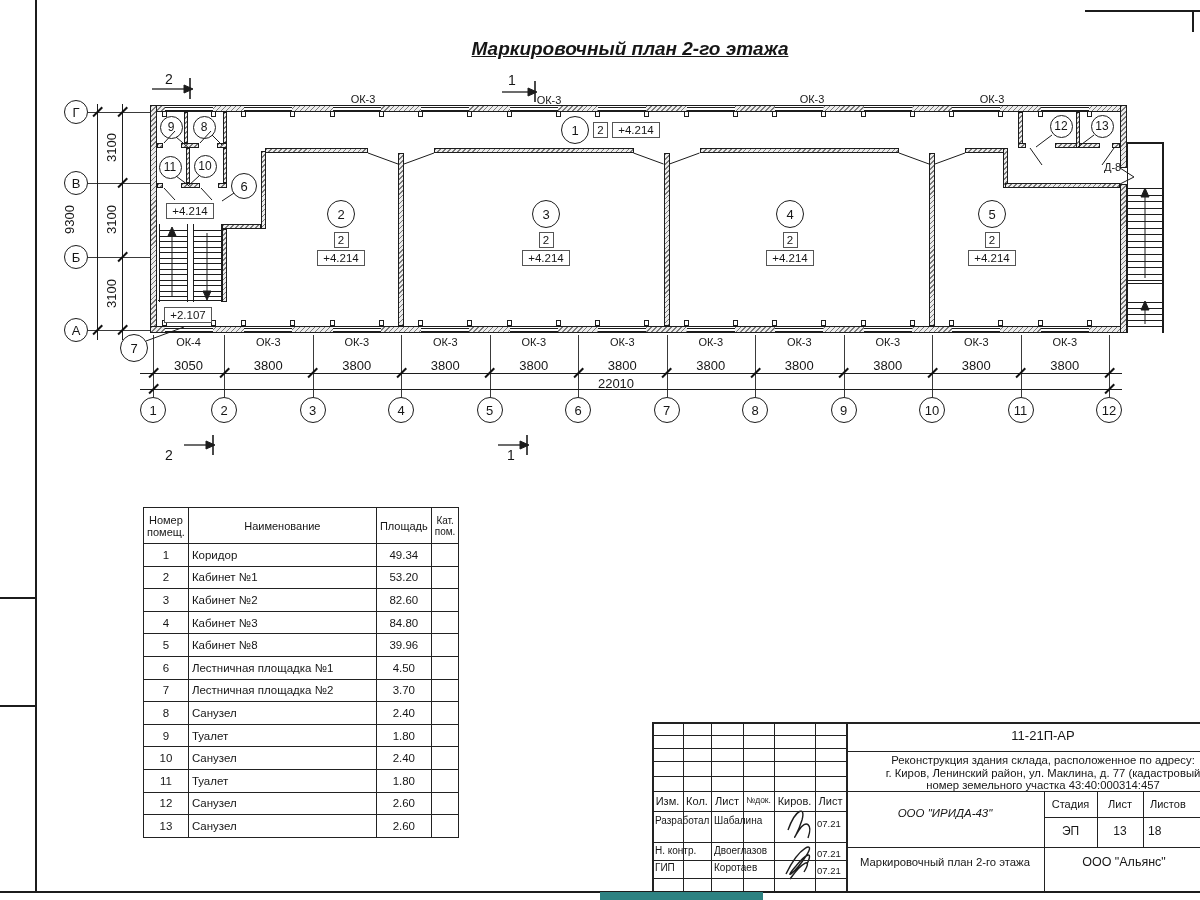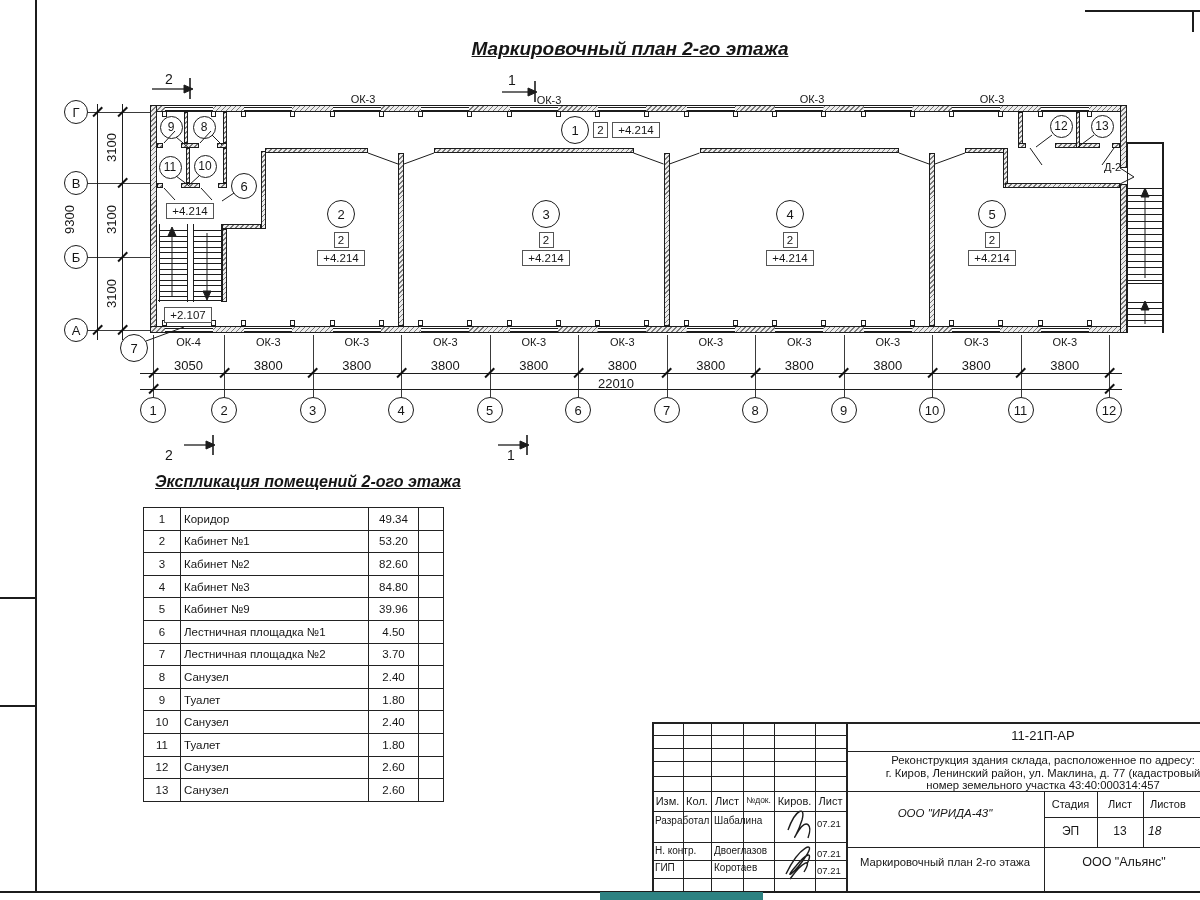--- a/index.html
+++ b/index.html
@@ -306,21 +306,21 @@
       <div class="lbl small" style="left:602.25px;top:336px;width:40px;height:12px;text-align:center;">ОК-3</div>
       <div class="lbl small" style="left:690.75px;top:336px;width:40px;height:12px;text-align:center;">ОК-3</div>
       <div class="lbl small" style="left:779.25px;top:336px;width:40px;height:12px;text-align:center;">ОК-3</div>
       <div class="lbl small" style="left:867.75px;top:336px;width:40px;height:12px;text-align:center;">ОК-3</div>
       <div class="lbl small" style="left:956.25px;top:336px;width:40px;height:12px;text-align:center;">ОК-3</div>
       <div class="lbl small" style="left:1044.75px;top:336px;width:40px;height:12px;text-align:center;">ОК-3</div>
       <div class="lbl small" style="left:343px;top:93px;width:40px;height:12px;text-align:center;">ОК-3</div>
       <div class="lbl small" style="left:529px;top:94px;width:40px;height:12px;text-align:center;">ОК-3</div>
       <div class="lbl small" style="left:792px;top:93px;width:40px;height:12px;text-align:center;">ОК-3</div>
       <div class="lbl small" style="left:972px;top:93px;width:40px;height:12px;text-align:center;">ОК-3</div>
-      <div class="lbl small" style="left:1104px;top:161px;width:30px;height:12px;">Д-2</div>
+      <div class="lbl small" style="left:1104px;top:161px;width:30px;height:12px;">Д-8</div>
       <div class="hl thin" style="left:88px;top:112px;width:62px;height:0.8px;"></div>
       <div class="hl thin" style="left:88px;top:183px;width:62px;height:0.8px;"></div>
       <div class="hl thin" style="left:88px;top:257px;width:62px;height:0.8px;"></div>
       <div class="hl thin" style="left:88px;top:330px;width:62px;height:0.8px;"></div>
       <div class="vl" style="left:97px;top:104px;width:1px;height:236px;"></div>
       <div class="vl" style="left:122px;top:104px;width:1px;height:236px;"></div>
       <div class="slash" style="left:90.5px;top:111.25px;width:13px;height:1.5px;"></div>
       <div class="slash" style="left:90.5px;top:329.25px;width:13px;height:1.5px;"></div>
       <div class="slash" style="left:115.5px;top:111.25px;width:13px;height:1.5px;"></div>
       <div class="slash" style="left:115.5px;top:182.25px;width:13px;height:1.5px;"></div>
@@ -406,29 +406,34 @@
     <polygon points="206,441 206,449 215,445" fill="#1c1c1c"></polygon>
     <path d="M213,435 L213,455" stroke-width="1.6"></path>
     <path d="M498,445 L520,445" stroke-width="1.3"></path>
     <polygon points="520,441 520,449 529,445" fill="#1c1c1c"></polygon>
     <path d="M527,435 L527,455" stroke-width="1.6"></path>
 
     <path d="M788,830 C796,808 806,806 802,820 C797,836 790,844 799,830 C806,819 813,824 808,838" stroke-width="1.4"></path>
     <path d="M786,874 C800,845 817,840 806,856 C795,873 782,882 796,866 C805,855 814,849 807,864 M790,879 C803,861 813,857 804,872" stroke-width="1.4"></path>
   </svg>
 
-  <div id="schedTitle" class="lbl">Экспликация помещений 2-ого этажа</div>
   <table class="sched" id="schedTable">
       <colgroup>
         <col style="width:37px">
         <col style="width:188px">
         <col style="width:50px">
         <col style="width:25px">
       </colgroup>
       <tbody>
+        <tr style="height:36px">
+ <th>Номер<br>помещ.</th>
+ <th>Наименование</th>
+ <th>Площадь</th>
+ <th style="font-size:10px">Кат.<br>пом.</th>
+        </tr>
         <tr>
    <td style="text-align:center">1</td>
    <td>Коридор</td>
    <td style="text-align:center">49.34</td>
    <td></td>
         </tr>
         <tr>
    <td style="text-align:center">2</td>
    <td>Кабинет №1</td>
    <td style="text-align:center">53.20</td>
@@ -441,21 +446,21 @@
    <td></td>
         </tr>
         <tr>
    <td style="text-align:center">4</td>
    <td>Кабинет №3</td>
    <td style="text-align:center">84.80</td>
    <td></td>
         </tr>
         <tr>
    <td style="text-align:center">5</td>
-   <td>Кабинет №9</td>
+   <td>Кабинет №8</td>
    <td style="text-align:center">39.96</td>
    <td></td>
         </tr>
         <tr>
    <td style="text-align:center">6</td>
    <td>Лестничная площадка №1</td>
    <td style="text-align:center">4.50</td>
    <td></td>
         </tr>
         <tr>
@@ -545,19 +550,19 @@
       <div class="lbl" style="left:846px;top:728px;width:394px;height:16px;text-align:center;font-size:13px;">11-21П-АР</div>
       <div class="lbl" style="left:846px;top:754px;width:394px;height:13px;text-align:center;font-size:11.3px;">Реконструкция здания склада, расположенное по адресу:</div>
       <div class="lbl" style="left:846px;top:766.5px;width:394px;height:13px;text-align:center;font-size:11.3px;">г. Киров, Ленинский район, ул. Маклина, д. 77 (кадастровый</div>
       <div class="lbl" style="left:846px;top:779px;width:394px;height:13px;text-align:center;font-size:11.3px;">номер земельного участка 43:40:000314:457</div>
       <div class="lbl" style="left:846px;top:807px;width:198px;height:14px;text-align:center;font-size:11.5px;font-style:italic;">ООО "ИРИДА-43"</div>
       <div class="lbl" style="left:1044px;top:798px;width:53px;height:14px;text-align:center;font-size:11px;">Стадия</div>
       <div class="lbl" style="left:1097px;top:798px;width:46px;height:14px;text-align:center;font-size:11px;">Лист</div>
       <div class="lbl" style="left:1150px;top:798px;width:50px;height:14px;font-size:11px;">Листов</div>
       <div class="lbl" style="left:1044px;top:824px;width:53px;height:15px;text-align:center;font-size:12px;">ЭП</div>
       <div class="lbl" style="left:1097px;top:824px;width:46px;height:15px;text-align:center;font-size:12px;">13</div>
-      <div class="lbl" style="left:1148px;top:824px;width:40px;height:15px;font-size:12px;font-style:italic;">18</div>
+      <div class="lbl" style="left:1148px;top:824px;width:40px;height:15px;font-size:12px;">18</div>
       <div class="lbl" style="left:846px;top:856px;width:198px;height:14px;text-align:center;font-size:11.3px;">Маркировочный план 2-го этажа</div>
       <div class="lbl" style="left:1044px;top:855px;width:160px;height:16px;text-align:center;font-size:12.5px;">ООО "Альянс"</div>
     </div>
 
   <div class="teal"></div>
 </div>
 
 </body></html>

